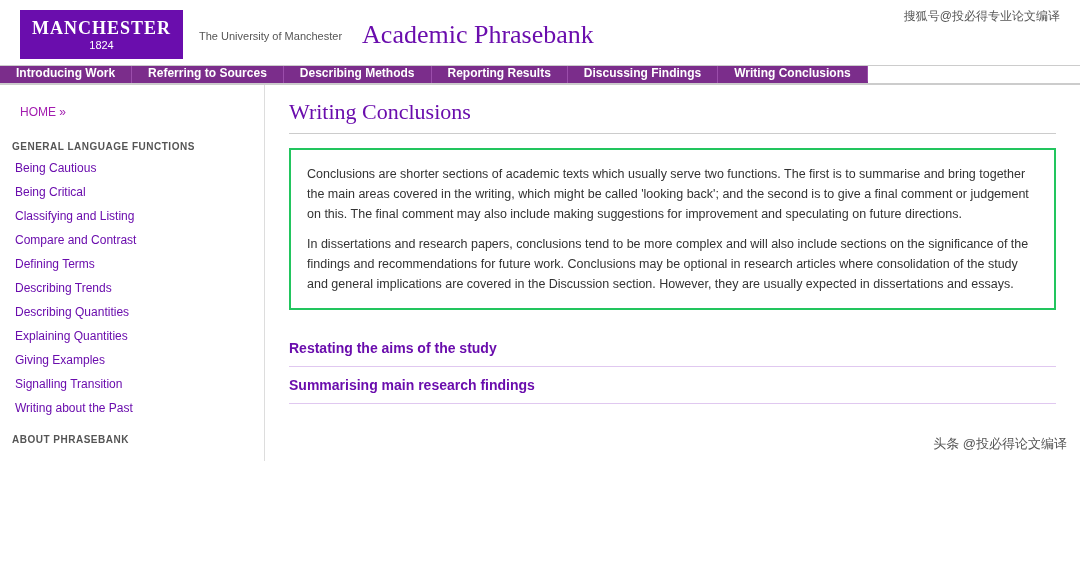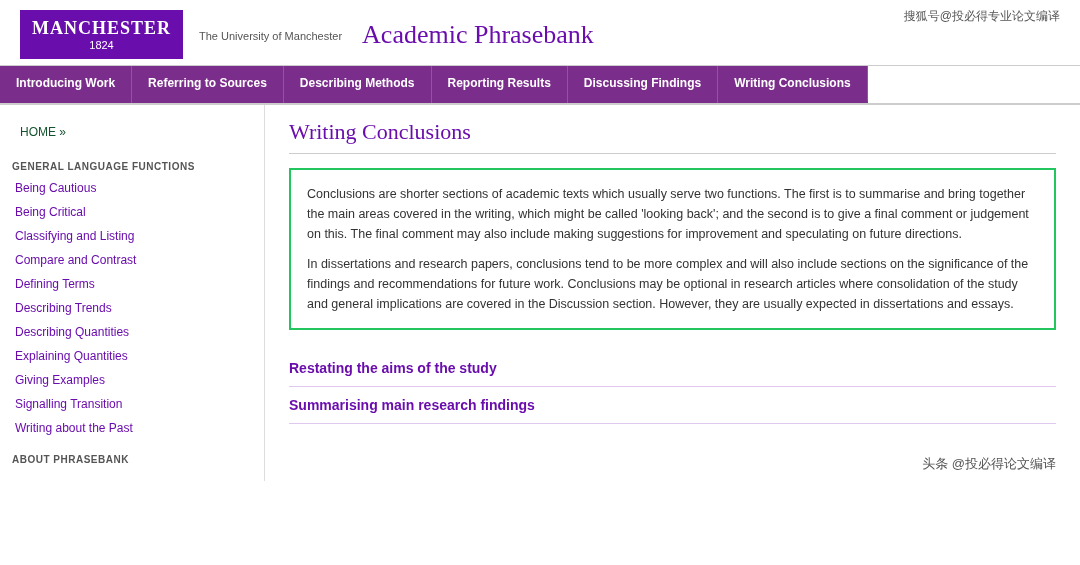--- a/index.html
+++ b/index.html
@@ -8,34 +8,34 @@
     
     #header { display: flex; align-items: center; padding: 10px 20px 6px 20px; border-bottom: 1px solid #ccc; }
     #logo-box { background: #6a0dad; padding: 8px 12px; margin-right: 16px; text-align: center; min-width: 110px; }
     #logo-box .manchester { color: #fff; font-size: 18px; font-weight: bold; font-family: Georgia, serif; letter-spacing: 1px; }
     #logo-box .year { color: #fff; font-size: 11px; display: block; }
     #logo-sub { color: #555; font-size: 11px; display: block; margin-top: 2px; }
     #site-title { color: #6a0dad; font-size: 26px; font-weight: normal; font-family: Georgia, serif; }
 
     
     #watermark-top { position: absolute; top: 8px; right: 20px; font-size: 12px; color: #555; }
-    #watermark-bottom { position: absolute; bottom: 8px; right: 24px; font-size: 13px; color: #555; }
+    #watermark-bottom { position: absolute; bottom: 8px; right: 13px; font-size: 13px; color: #555; }
 
     
     #navbar { display: flex; background: #fff; border-bottom: 2px solid #ccc; }
-    .nav-item { padding: 10px 16px; font-size: 12px; font-weight: bold; color: #fff; background: #7b2d8b; cursor: pointer; border-right: 1px solid #9b4dab; white-space: nowrap; }
+    .nav-item { padding: 0 16px; font-size: 12px; font-weight: bold; color: #fff; background: #7b2d8b; cursor: pointer; border-right: 1px solid #9b4dab; white-space: nowrap; }
     .nav-item.active { background: #7b2d8b; border-bottom: 3px solid #7b2d8b; }
 
     
     #content { display: flex; }
     #sidebar { width: 265px; min-width: 265px; padding: 12px 0; border-right: 1px solid #ddd; }
     #main { flex: 1; padding: 14px 24px; }
 
     
-    #breadcrumb { font-size: 12px; color: #14532d; margin-bottom: 12px; padding: 8px 0 4px 20px; }
+    #breadcrumb { font-size: 12px; color: #a21caf; margin-bottom: 12px; padding: 8px 0 4px 20px; }
 
     
     #page-title { color: #6a0dad; font-size: 22px; font-weight: normal; font-family: Georgia, serif; margin-bottom: 14px; border-bottom: 1px solid #ccc; padding-bottom: 8px; }
 
     
     #info-box { border: 2px solid #22c55e; padding: 14px 16px; margin-bottom: 20px; background: #fff; font-size: 12.5px; line-height: 1.6; color: #333; }
     #info-box p { margin-bottom: 10px; }
     #info-box p:last-child { margin-bottom: 0; }
 
     

